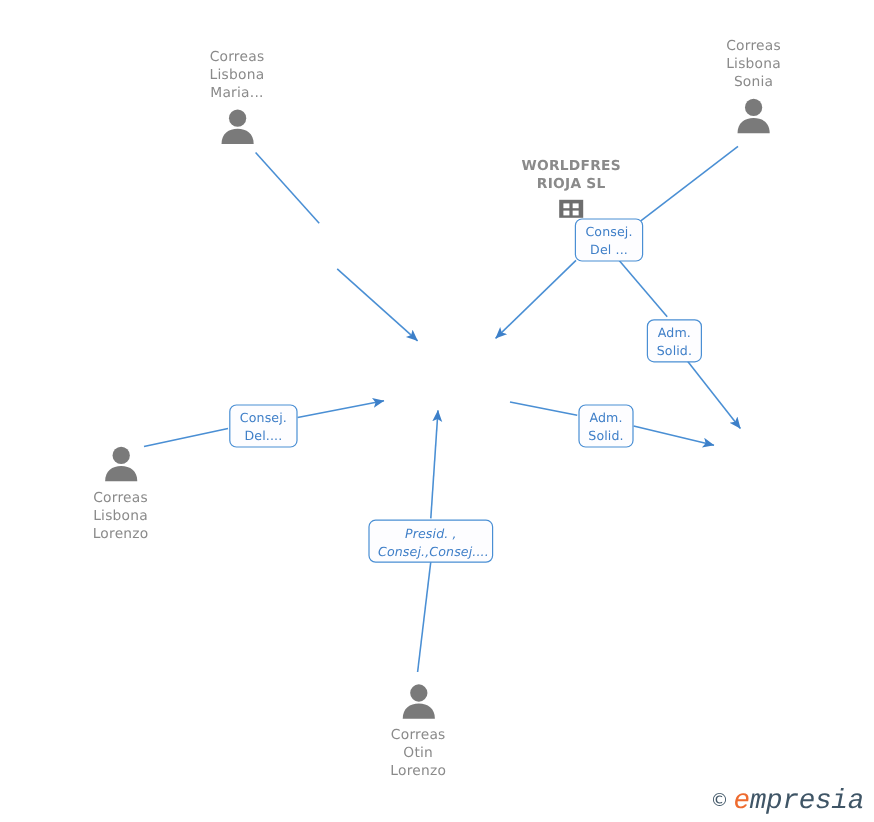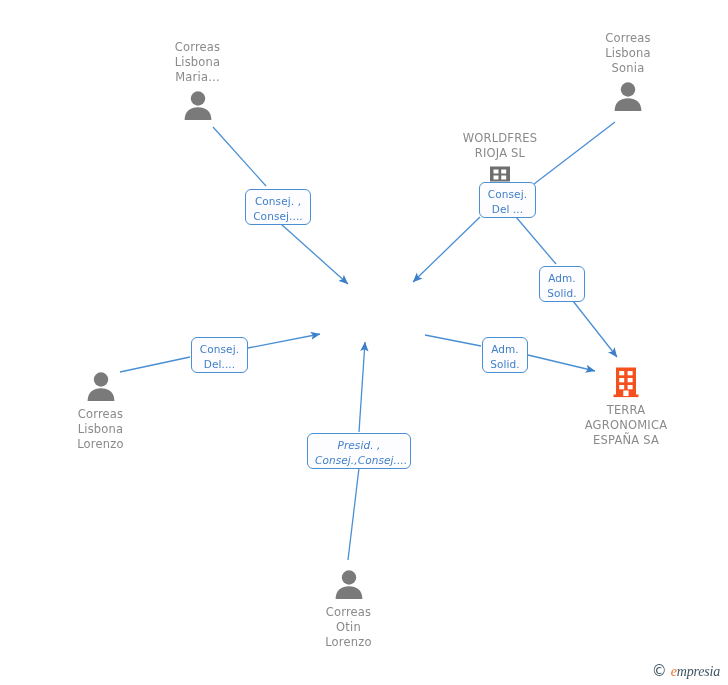--- a/index.html
+++ b/index.html
@@ -60,23 +60,23 @@
     display: flex;
     align-items: center;
     gap: 4px;
   }
   .wm-c {
     font-size: 15px;
     color: #3f5566;
     line-height: 1;
   }
   .wm-text {
-    font-family: Liberation Serif, serif;
+    font-family: Liberation Mono, monospace;
     font-style: italic;
-    font-size: 14px;
+    font-size: 23px;
     line-height: 1;
     color: #3f5566;
     letter-spacing: -0.2px;
   }
   .wm-text .wm-e { color: #ee6b2f; }
 </style>
 </head>
 <body>
 
 <div id="graph-canvas">
@@ -129,53 +129,35 @@
 Lisbona
 Sonia</div>
     <div class="person-icon" style="margin-top:4px;">
       <svg width="30" height="32" viewBox="0 0 30 32">
         <circle cx="15" cy="9.5" r="7.2" fill="#7a7a7a"></circle>
         <path d="M1.6,31 C1.6,22.2 7.6,18.3 15,18.3 C22.4,18.3 28.4,22.2 28.4,31 Z" fill="#7a7a7a"></path>
       </svg>
     </div>
   </div>
 
-  <div class="node" style="left:440px; top:131px; width:120px;">
+  <div class="node" style="left:416px; top:131px; width:120px;font-weight:bold;">
     <div class="node-label">WORLDFRES
 RIOJA  SL</div>
     <div class="company-icon" style="margin-top:3px;">
       <svg width="26" height="20" viewBox="0 0 26 20">
         <rect x="3" y="2.5" width="20" height="15" fill="#6e6e6e"></rect>
         <rect x="6.5" y="5.5" width="5" height="4" fill="#ffffff"></rect>
         <rect x="14.2" y="5.5" width="5" height="4" fill="#ffffff"></rect>
         <rect x="6.5" y="11.5" width="5" height="4" fill="#ffffff"></rect>
         <rect x="14.2" y="11.5" width="5" height="4" fill="#ffffff"></rect>
       </svg>
     </div>
   </div>
 
 
-  <div class="node" style="left:566px; top:366px; width:120px;">
-    <div class="company-icon">
-      <svg width="28" height="32" viewBox="0 0 28 32">
-        <rect x="4" y="1.5" width="20" height="28.5" fill="#f4511e"></rect>
-        <rect x="1.5" y="28.5" width="25" height="2.6" fill="#f4511e"></rect>
-        <rect x="7.2" y="5" width="5" height="4.3" fill="#ffffff"></rect>
-        <rect x="15.6" y="5" width="5" height="4.3" fill="#ffffff"></rect>
-        <rect x="7.2" y="12" width="5" height="4.3" fill="#ffffff"></rect>
-        <rect x="15.6" y="12" width="5" height="4.3" fill="#ffffff"></rect>
-        <rect x="7.2" y="19" width="5" height="4.3" fill="#ffffff"></rect>
-        <rect x="15.6" y="19" width="5" height="4.3" fill="#ffffff"></rect>
-        <rect x="11.3" y="24.5" width="5.3" height="5.5" fill="#ffffff"></rect>
-      </svg>
-    </div>
-    <div class="node-label" style="margin-top:5px;">TERRA
-AGRONOMICA
-ESPAÑA SA</div>
-  </div>
 
   <div class="node" style="left:48px; top:370px; width:105px;">
     <div class="person-icon">
       <svg width="30" height="32" viewBox="0 0 30 32">
         <circle cx="15" cy="9.5" r="7.2" fill="#7a7a7a"></circle>
         <path d="M1.6,31 C1.6,22.2 7.6,18.3 15,18.3 C22.4,18.3 28.4,22.2 28.4,31 Z" fill="#7a7a7a"></path>
       </svg>
     </div>
     <div class="node-label" style="margin-top:5px;">Correas
 Lisbona
@@ -187,22 +169,20 @@
       <svg width="30" height="32" viewBox="0 0 30 32">
         <circle cx="15" cy="9.5" r="7.2" fill="#7a7a7a"></circle>
         <path d="M1.6,31 C1.6,22.2 7.6,18.3 15,18.3 C22.4,18.3 28.4,22.2 28.4,31 Z" fill="#7a7a7a"></path>
       </svg>
     </div>
     <div class="node-label" style="margin-top:5px;">Correas
 Otin
 Lorenzo</div>
   </div>
 
-  <div class="rel-box" style="left:245px; top:189px; width:66px; height:36px;">Consej. ,
-Consej....</div>
 
   <div class="rel-box" style="left:479px; top:182px; width:57px; height:36px;">Consej.
 Del ...</div>
 
   <div class="rel-box" style="left:539px; top:266px; width:46px; height:36px;">Adm.
 Solid.</div>
 
   <div class="rel-box" style="left:482px; top:337px; width:46px; height:36px;">Adm.
 Solid.</div>
 

